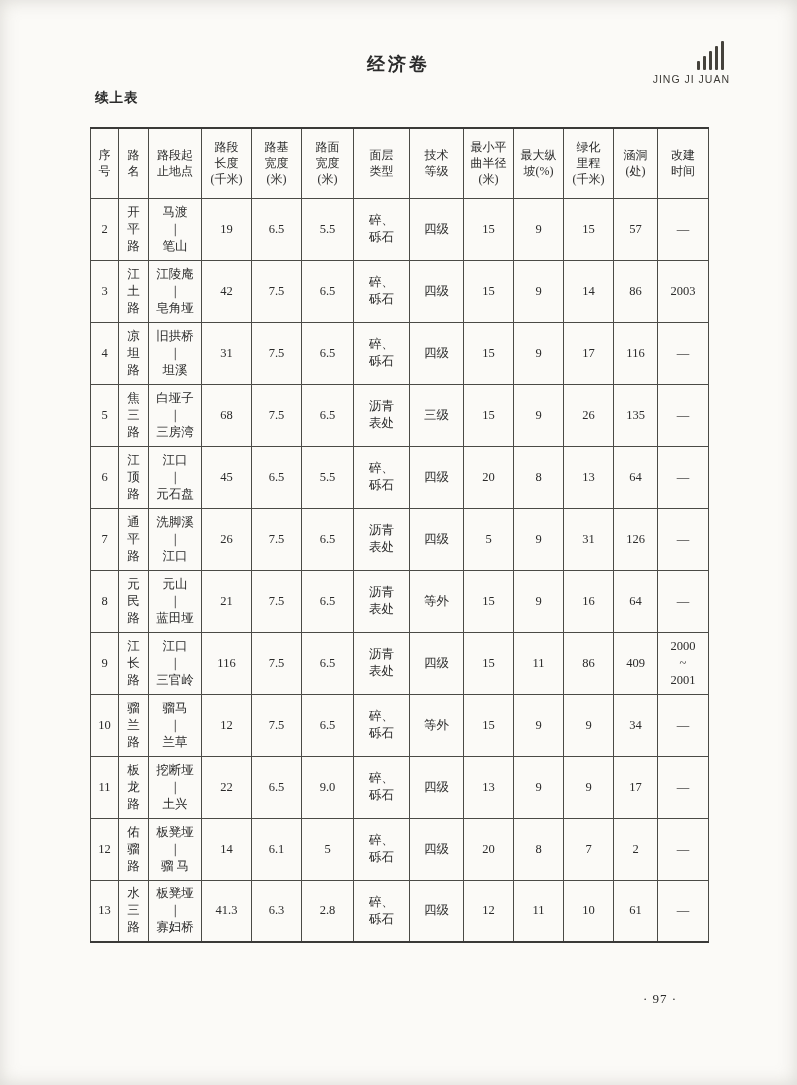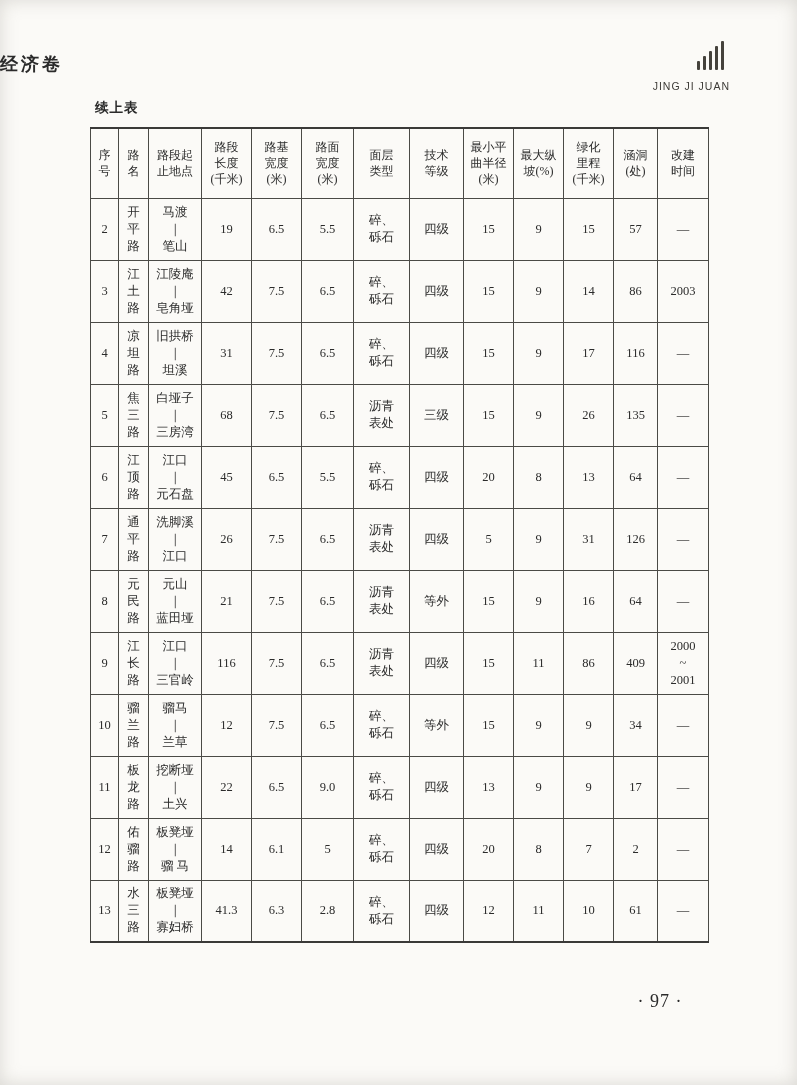--- a/index.html
+++ b/index.html
@@ -12,48 +12,48 @@
     overflow: hidden;
   }
   .page-edge {
     position: absolute; inset: 0;
     box-shadow: inset 0 0 18px rgba(120,115,105,0.25);
     pointer-events: none;
   }
   .volume-title {
     position: absolute;
     top: 52px; left: 0; width: 797px;
-    text-align: left;
+    text-align: center;
     font-size: 18px; font-weight: bold;
     letter-spacing: 3px;
   }
   .logo {
     position: absolute;
     top: 40px; left: 640px; width: 90px;
     text-align: center;
   }
   .logo-bars {
     display: flex; justify-content: flex-end; align-items: flex-end;
     gap: 3px; height: 30px; margin-right: 6px;
   }
   .logo-bars .bar { width: 3px; background: #45423c; border-radius: 1px; }
   .logo-bars .b1 { height: 9px; }
   .logo-bars .b2 { height: 14px; }
   .logo-bars .b3 { height: 19px; }
   .logo-bars .b4 { height: 24px; }
   .logo-bars .b5 { height: 29px; }
   .logo-text {
-    margin-top: 10px;
+    margin-top: 3px;
     font-family: "Liberation Sans", "DejaVu Sans", sans-serif;
     font-size: 10.5px; letter-spacing: 1px; color: #3c3a36;
     white-space: nowrap; text-align: right;
   }
   .continuation {
     position: absolute;
-    top: 99px; left: 95px;
+    top: 89px; left: 95px;
     font-size: 13.5px; font-weight: bold;
     letter-spacing: 1px;
     text-align: center;
   }
   table.road-table {
     position: absolute;
     top: 127px; left: 90px;
     width: 618px;
     border-collapse: collapse;
     table-layout: fixed;
@@ -82,21 +82,21 @@
   col.col-7 { width: 54px; }
   col.col-8 { width: 50px; }
   col.col-9 { width: 50px; }
   col.col-10 { width: 50px; }
   col.col-11 { width: 44px; }
   col.col-12 { width: 51px; }
   .page-number {
     position: absolute;
     top: 991px; left: 600px; width: 120px;
     text-align: center;
-    font-size: 18px; letter-spacing: 1px;
+    font-size: 13px; letter-spacing: 1px;
   }
 </style>
 </head>
 <body>
 
 <div class="page-edge"></div>
 
 <div class="volume-title">经济卷</div>
 
 <div class="logo">

